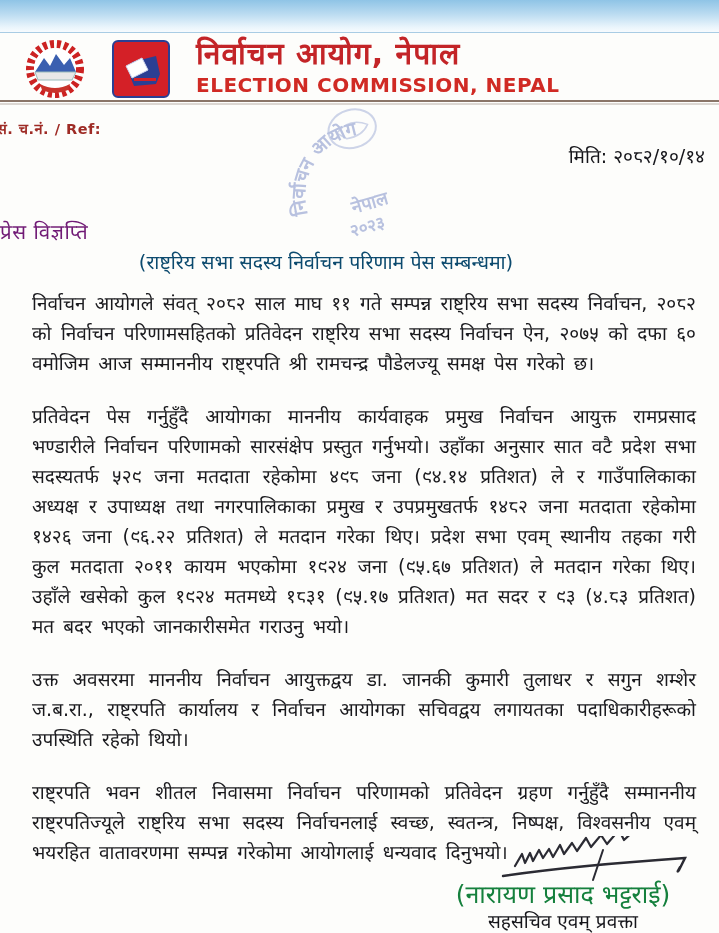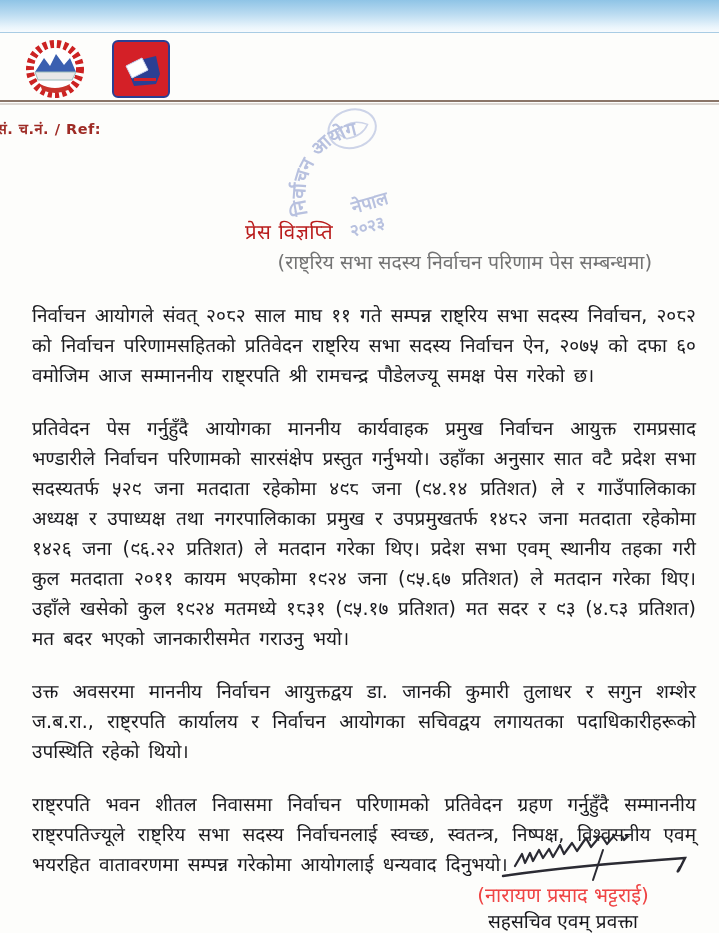--- a/index.html
+++ b/index.html
@@ -49,37 +49,37 @@
     position:absolute;left:276px;top:98px;width:170px;height:145px;
     opacity:.55;transform:rotate(-16deg);pointer-events:none;
   }
   
   .date-block{
     position:absolute;right:14px;top:140px;text-align:right;
     font-size:19px;line-height:33px;color:#15151a;white-space:nowrap;
   }
   
   .press-title{
-    position:absolute;left:0;top:217px;width:578px;text-align:center;
-    font-size:20.5px;color:#b91c1c;letter-spacing:.5px;
+    position:absolute;left:0;top:217px;width:578px;
+    font-size:20.5px;color:#701a75;letter-spacing:.5px;
   }
   .press-subtitle{
-    position:absolute;left:0;top:248px;width:652px;text-align:right;
-    font-size:19.5px;color:#737373;
+    position:absolute;left:0;top:248px;width:652px;text-align:center;
+    font-size:19.5px;color:#0c4a6e;
   }
   
-  .body-text{position:absolute;left:32px;top:300px;width:664px;}
+  .body-text{position:absolute;left:32px;top:288px;width:664px;}
   .body-text p{
     margin:0 0 23px 0;text-align:justify;
     font-size:19px;line-height:30px;word-spacing:3px;color:#19191d;
   }
   
   .sig-block{position:absolute;right:16px;top:836px;width:280px;text-align:center;}
   .sig-scribble{display:block;margin:0 6px 0 auto;width:200px;height:46px;}
-  .sig-name{font-size:20px;line-height:26px;color:#ef4444;white-space:nowrap;}
+  .sig-name{font-size:25px;line-height:26px;color:#15803d;white-space:nowrap;}
   .sig-designation{font-size:19px;line-height:27px;color:#15151a;white-space:nowrap;}
 </style>
 </head>
 <body>
 
 <div class="top-band"></div>
 
 <div class="header">
 
   <svg class="emblem" viewBox="0 0 70 64">
@@ -90,40 +90,45 @@
     <path d="M20 46 Q35 54 50 46 L48 52 Q35 58 22 52 Z" fill="#c8342c"></path>
   </svg>
 
   <svg class="ec-logo" viewBox="0 0 58 58">
     <rect x="1" y="1" width="56" height="56" rx="5" fill="#d42027" stroke="#2b3f93" stroke-width="2"></rect>
     <path d="M20 22 L44 16 L48 34 L44 44 L22 46 L18 36 Z" fill="#2b3f93"></path>
     <rect x="22" y="38" width="22" height="3" fill="#d42027"></rect>
     <path d="M14 26 L30 18 L36 30 L20 38 Z" fill="#ffffff" stroke="#cfd6ee" stroke-width="1"></path>
   </svg>
 
+  <div class="org-names">
+    <div class="org-nepali">निर्वाचन आयोग, नेपाल</div>
+    <div class="org-english">ELECTION COMMISSION, NEPAL</div>
+  </div>
 </div>
 
 <div class="header-rule"></div>
 
 <div class="ref-label">सं. च.नं. / Ref:</div>
 
 <svg class="stamp" viewBox="0 0 170 145">
   <defs>
     <path id="stamp-arc" d="M 22,100 A 62,62 0 0 1 140,72" fill="none"></path>
   </defs>
   <ellipse cx="88" cy="30" rx="24" ry="19" fill="none" stroke="#8091c9" stroke-width="2" opacity=".7"></ellipse>
   <path d="M72 30 Q88 18 104 30 Q96 40 80 38 Z" fill="none" stroke="#8091c9" stroke-width="1.5" opacity=".7"></path>
   <text font-size="19" fill="#8091c9" font-weight="600">
     <textPath href="#stamp-arc">निर्वाचन आयोग</textPath>
   </text>
   <text x="66" y="112" font-size="18" fill="#8091c9" font-weight="600">नेपाल</text>
   <text x="58" y="134" font-size="17" fill="#8091c9" font-weight="600">२०२३</text>
 </svg>
 
 <div class="date-block">
+  <div>मिति: २०८२/१०/१४</div>
 </div>
 
 <div class="press-title">प्रेस विज्ञप्ति</div>
 <div class="press-subtitle">(राष्ट्रिय सभा सदस्य निर्वाचन परिणाम पेस सम्बन्धमा)</div>
 
 <div class="body-text">
   <p>निर्वाचन आयोगले संवत् २०८२ साल माघ ११ गते सम्पन्न राष्ट्रिय सभा सदस्य निर्वाचन, २०८२ को निर्वाचन परिणामसहितको प्रतिवेदन राष्ट्रिय सभा सदस्य निर्वाचन ऐन, २०७५ को दफा ६० वमोजिम आज सम्माननीय राष्ट्रपति श्री रामचन्द्र पौडेलज्यू समक्ष पेस गरेको छ।</p>
   <p>प्रतिवेदन पेस गर्नुहुँदै आयोगका माननीय कार्यवाहक प्रमुख निर्वाचन आयुक्त रामप्रसाद भण्डारीले निर्वाचन परिणामको सारसंक्षेप प्रस्तुत गर्नुभयो। उहाँका अनुसार सात वटै प्रदेश सभा सदस्यतर्फ ५२९ जना मतदाता रहेकोमा ४९८ जना (९४.१४ प्रतिशत) ले र गाउँपालिकाका अध्यक्ष र उपाध्यक्ष तथा नगरपालिकाका प्रमुख र उपप्रमुखतर्फ १४८२ जना मतदाता रहेकोमा १४२६ जना (९६.२२ प्रतिशत) ले मतदान गरेका थिए। प्रदेश सभा एवम् स्थानीय तहका गरी कुल मतदाता २०११ कायम भएकोमा १९२४ जना (९५.६७ प्रतिशत) ले मतदान गरेका थिए। उहाँले खसेको कुल १९२४ मतमध्ये १८३१ (९५.१७ प्रतिशत) मत सदर र ९३ (४.८३ प्रतिशत) मत बदर भएको जानकारीसमेत गराउनु भयो।</p>
   <p>उक्त अवसरमा माननीय निर्वाचन आयुक्तद्वय डा. जानकी कुमारी तुलाधर र सगुन शम्शेर ज.ब.रा., राष्ट्रपति कार्यालय र निर्वाचन आयोगका सचिवद्वय लगायतका पदाधिकारीहरूको उपस्थिति रहेको थियो।</p>
   <p>राष्ट्रपति भवन शीतल निवासमा निर्वाचन परिणामको प्रतिवेदन ग्रहण गर्नुहुँदै सम्माननीय राष्ट्रपतिज्यूले राष्ट्रिय सभा सदस्य निर्वाचनलाई स्वच्छ, स्वतन्त्र, निष्पक्ष, विश्वसनीय एवम् भयरहित वातावरणमा सम्पन्न गरेकोमा आयोगलाई धन्यवाद दिनुभयो।</p>

